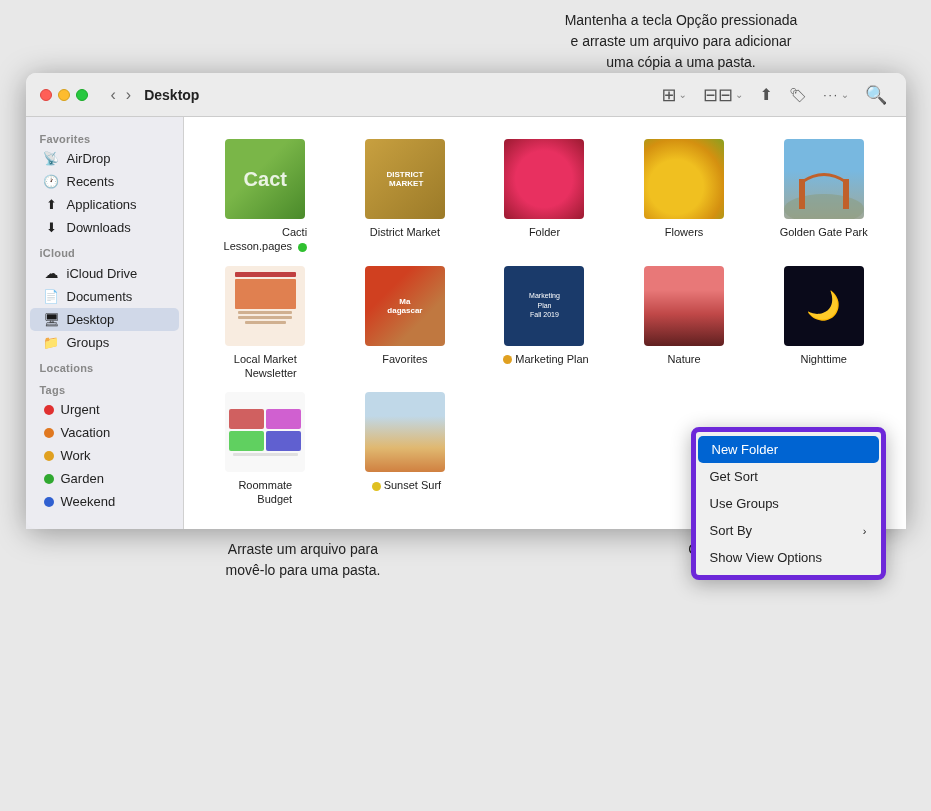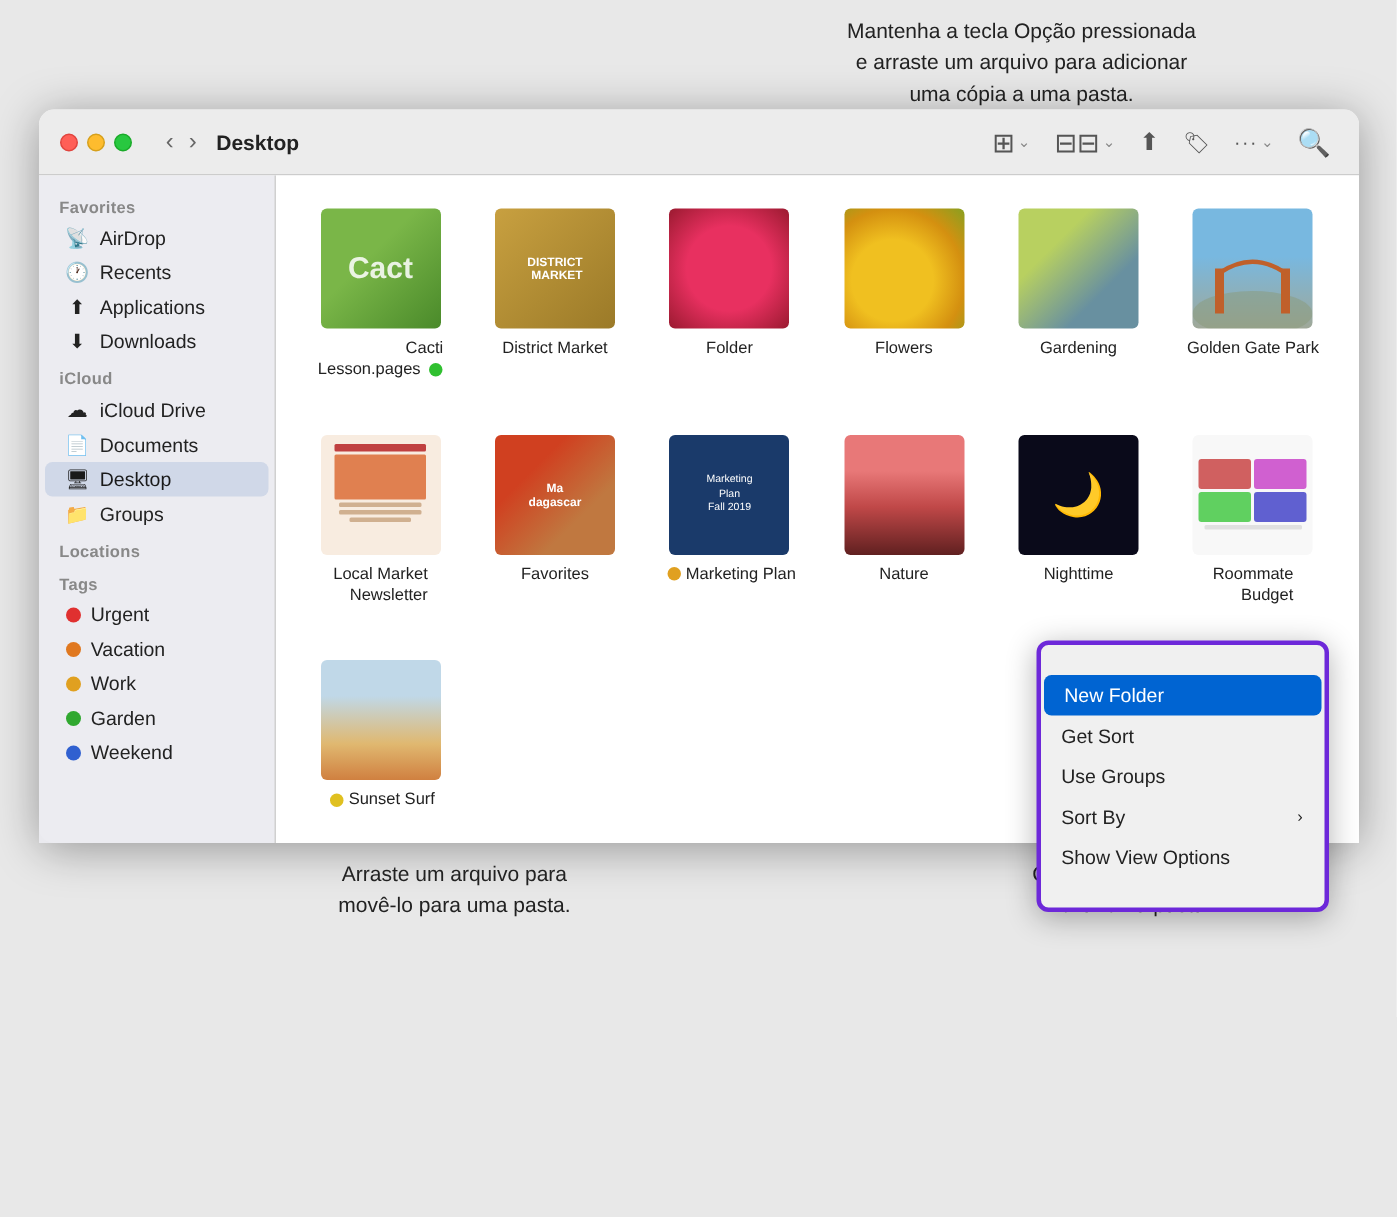--- a/index.html
+++ b/index.html
@@ -161,22 +161,22 @@
     .content {
       flex: 1;
       background: #fff;
       padding: 16px;
       position: relative;
       overflow: visible;
     }
 
     .file-grid {
       display: grid;
-      grid-template-columns: repeat(6, 1fr);
-      gap: 24px 8px;
+      grid-template-columns: repeat(5, 1fr);
+      gap: 0 8px;
     }
 
     .file-item {
       display: flex;
       flex-direction: column;
       align-items: center;
       cursor: pointer;
       padding: 6px 4px;
       border-radius: 6px;
       position: relative;
@@ -205,23 +205,23 @@
 
     
     .context-menu {
       position: absolute;
       right: 20px;
       top: 310px;
       background: #f0f0f0;
       border-radius: 8px;
       box-shadow: 0 4px 20px rgba(0,0,0,0.3);
       width: 195px;
-      padding: 20px 0;
+      padding: 4px 0;
       z-index: 100;
-      border: 3px solid #6d28d9;
+      border: 5px solid #6d28d9;
     }
     .context-menu-item {
       padding: 6px 14px;
       font-size: 13px;
       color: #222;
       cursor: pointer;
       display: flex;
       justify-content: space-between;
       align-items: center;
     }
@@ -386,24 +386,20 @@
         <div class="file-item">
           <div class="file-thumb" style="background: radial-gradient(circle, #e83060 50%, #9a1a30 100%);"></div>
           <div class="file-name">Folder</div>
         </div>
 
         <div class="file-item">
           <div class="file-thumb" style="background: radial-gradient(circle at 40% 60%,#f0c020 40%,#d49010 70%,#88a020 100%);"></div>
           <div class="file-name">Flowers</div>
         </div>
 
-        <div class="file-item">
-          <div class="file-thumb" style="background: linear-gradient(135deg,#b8d060 30%,#6890a0 70%);"></div>
-          <div class="file-name">Gardening</div>
-        </div>
 
         <div class="file-item">
           <div class="file-thumb" style="background: linear-gradient(180deg,#78b8e0 40%,#a0a898 100%); position:relative;">
             <svg width="80" height="80" viewBox="0 0 80 80" style="position:absolute;top:0;left:0;" xmlns="http://www.w3.org/2000/svg">
               <rect width="80" height="80" fill="none"></rect>
               <ellipse cx="40" cy="70" rx="40" ry="15" fill="#8a9a7a" opacity="0.5"></ellipse>
               <rect x="15" y="40" width="6" height="30" fill="#c0602a"></rect>
               <rect x="59" y="40" width="6" height="30" fill="#c0602a"></rect>
               <path d="M18 43 Q40 28 62 43" stroke="#c0602a" stroke-width="3" fill="none"></path>
             </svg>

